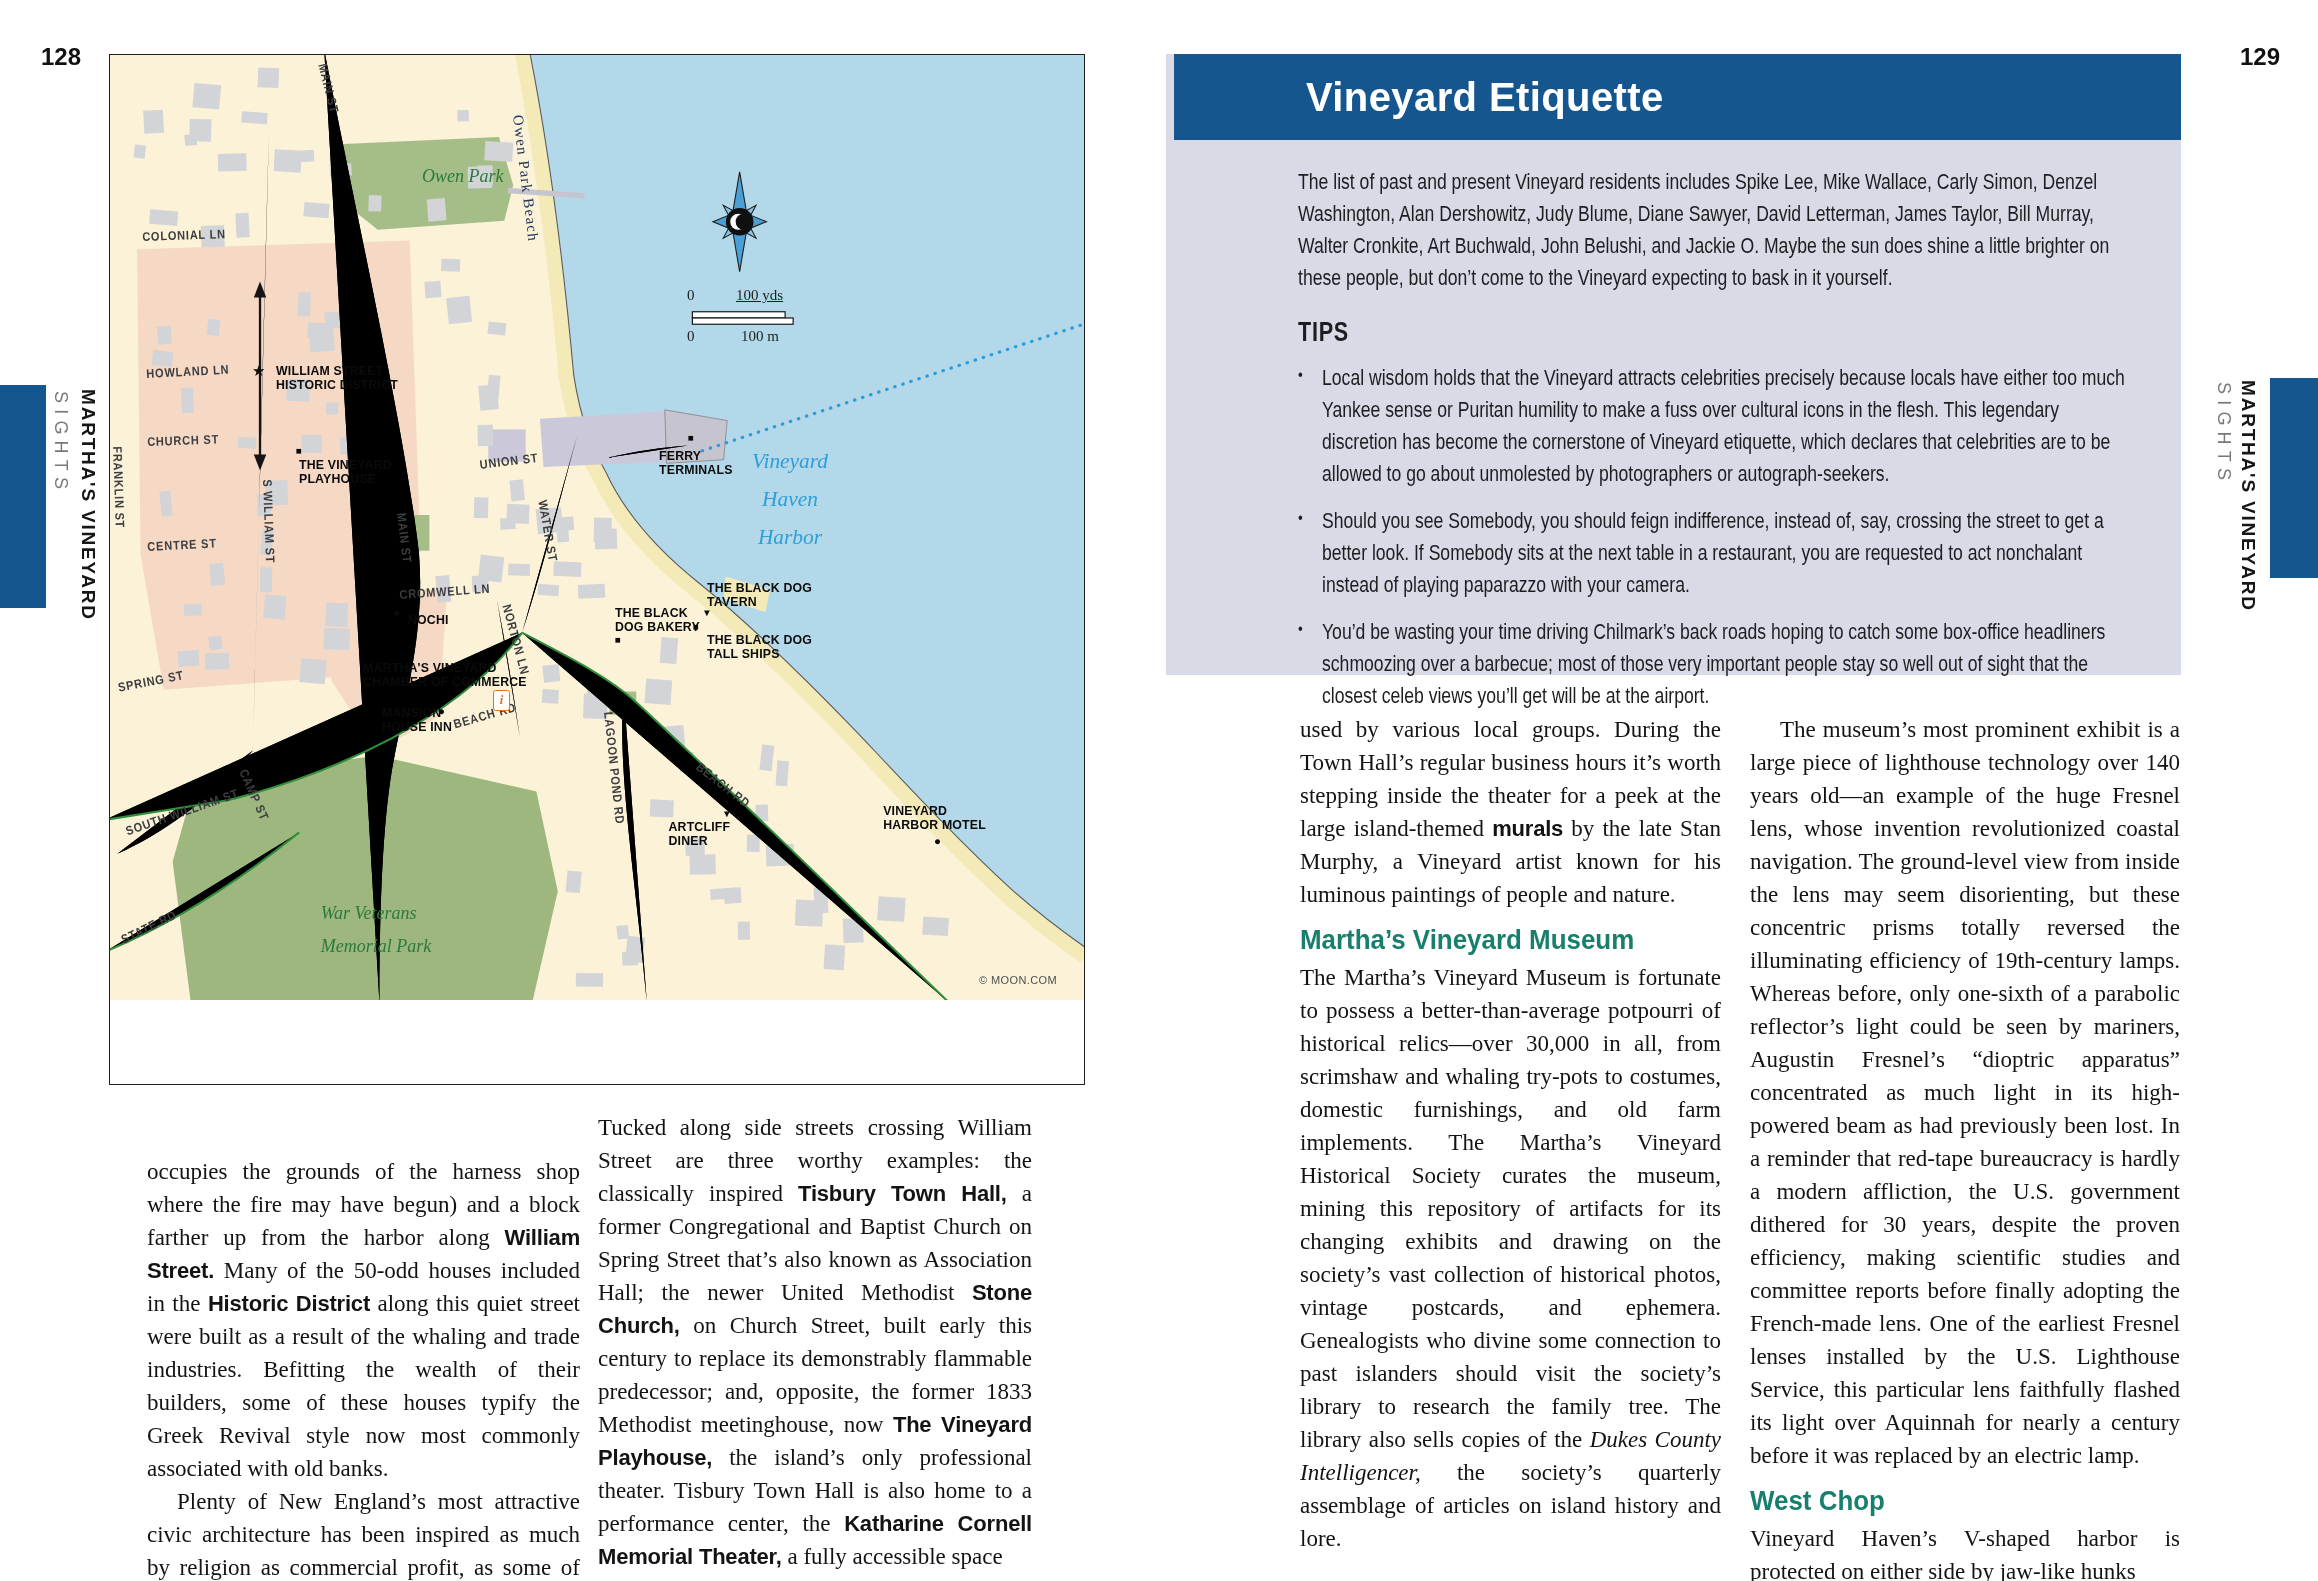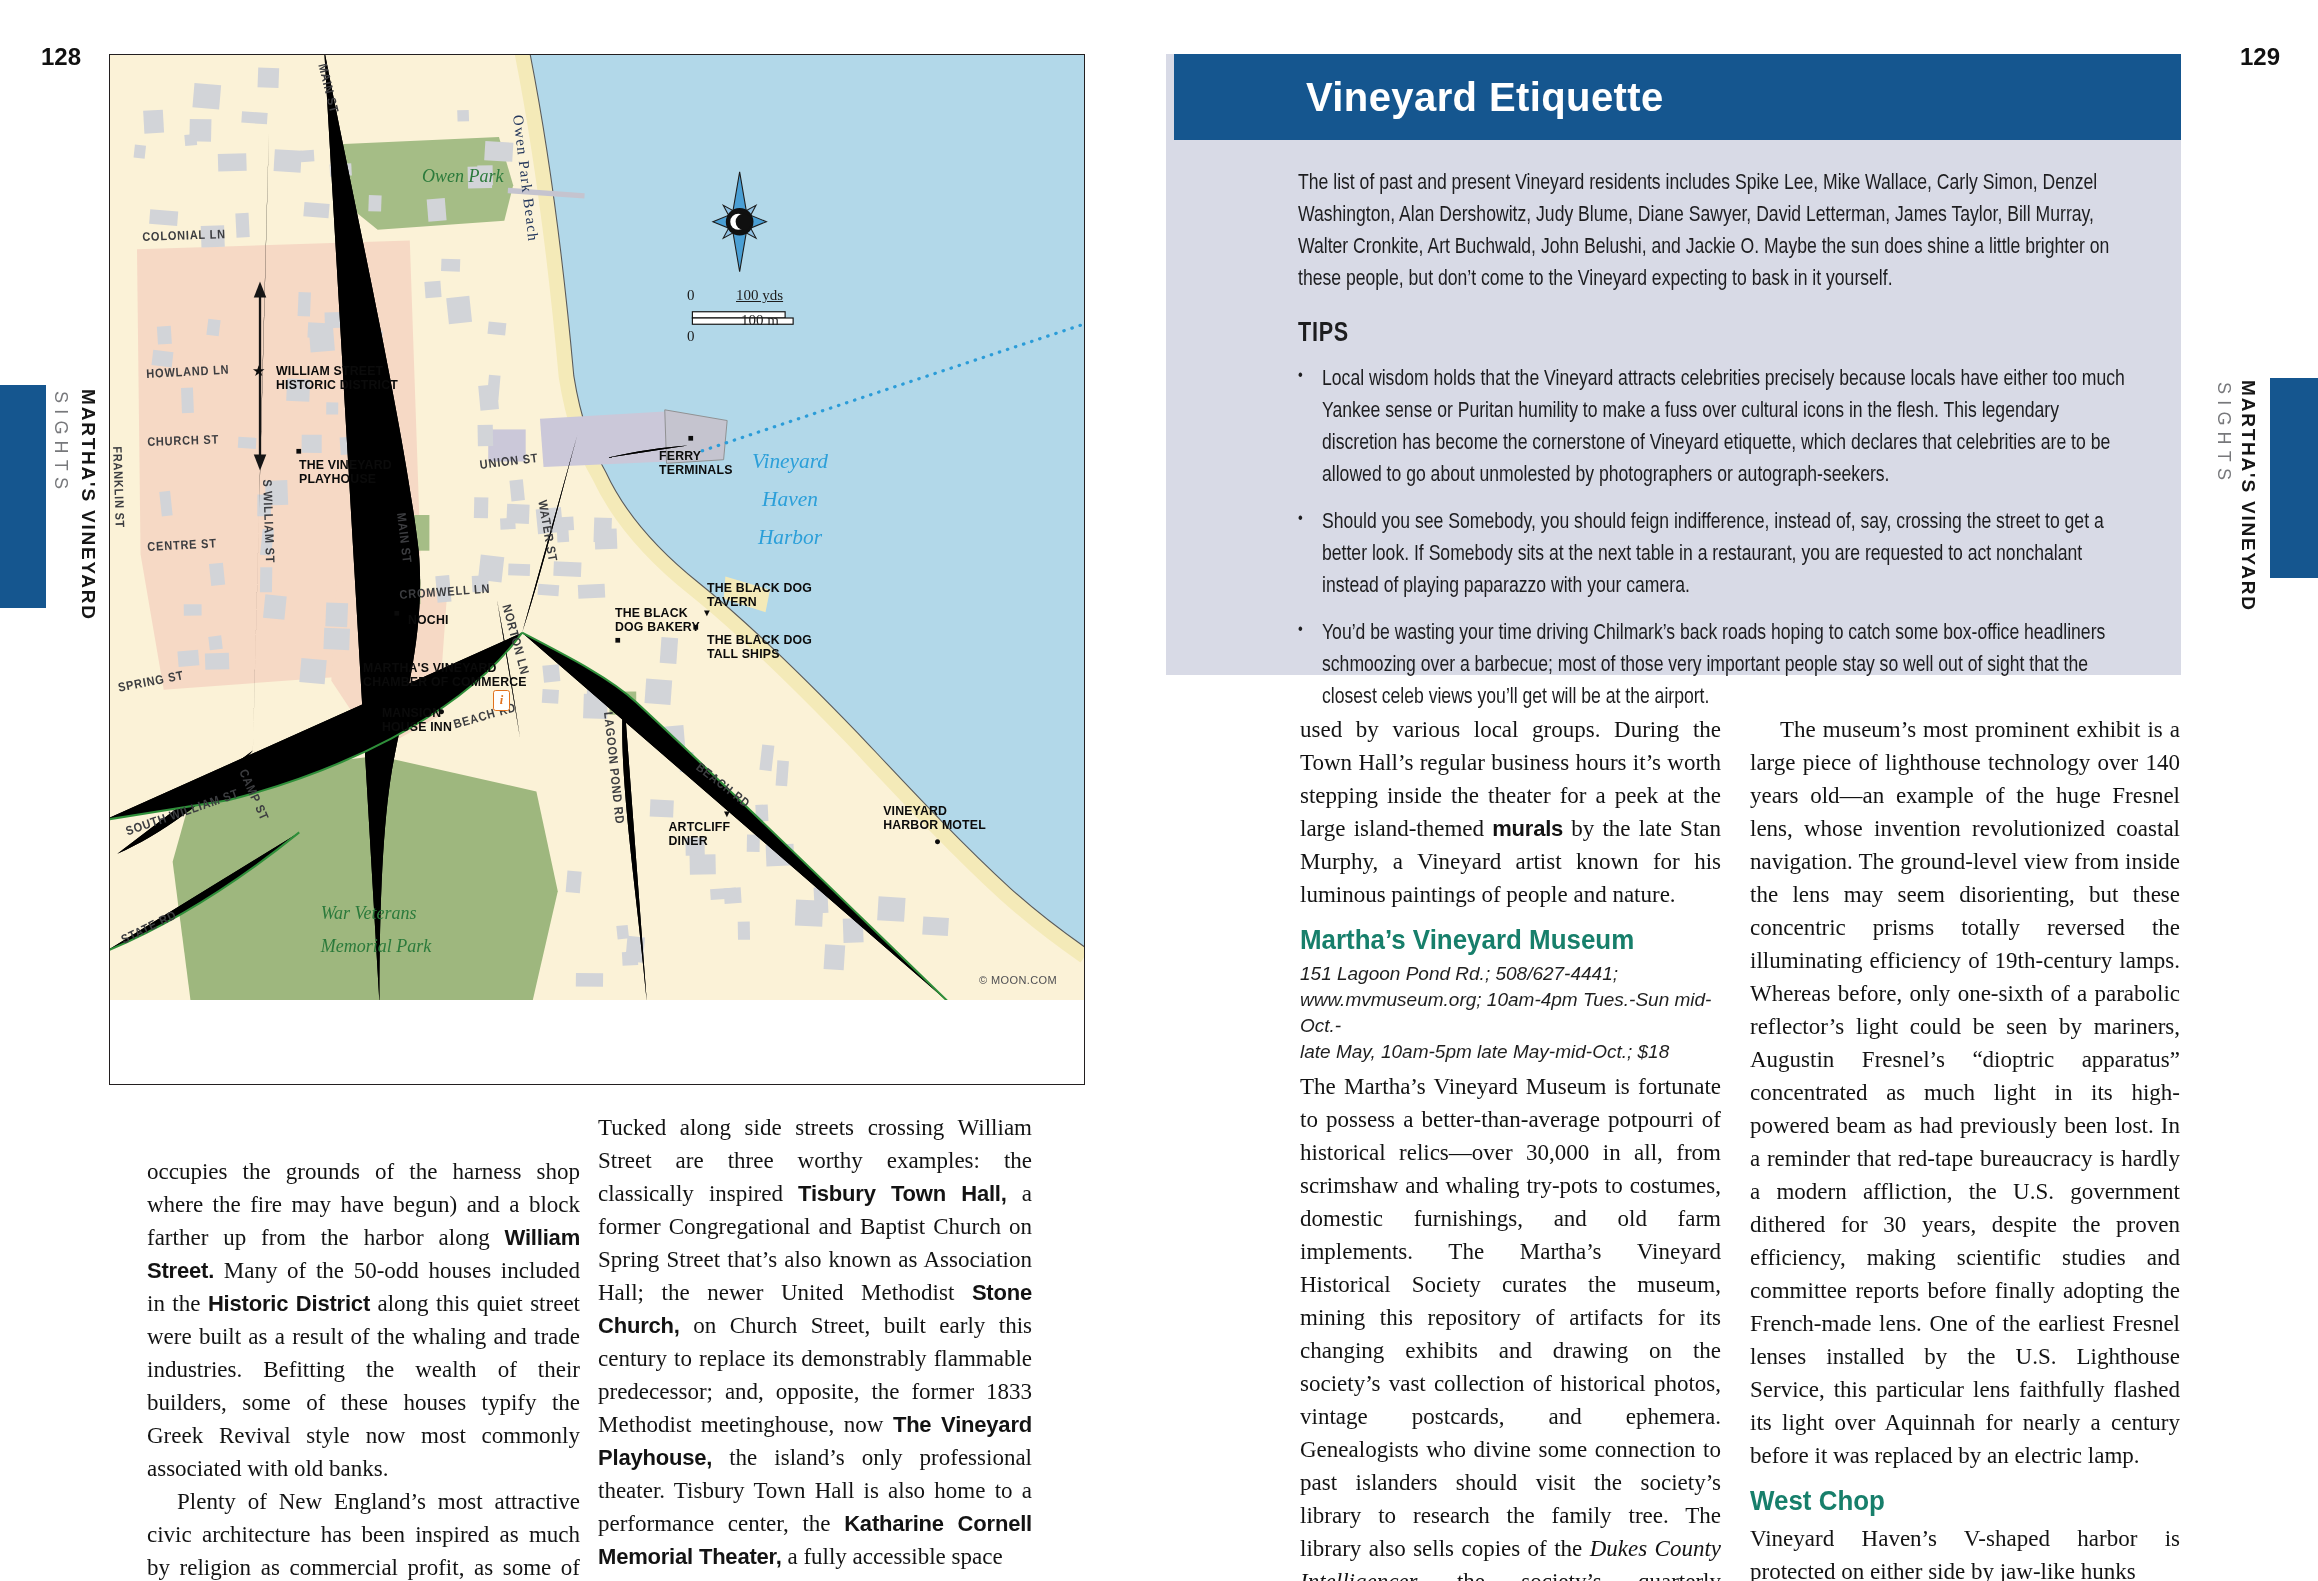--- a/index.html
+++ b/index.html
@@ -407,21 +407,21 @@
           <div class="ml shore" style="left: 416px; top: 59px; transform: rotate(83deg);">Owen Park Beach</div>
           <div class="ml water" style="left: 680px; top: 387px; transform: translateX(-50%);">
             <div>Vineyard</div>
             <div>Haven</div>
             <div>Harbor</div>
           </div>
           <div class="ml credit" style="left: 869px; top: 919px;">© MOON.COM</div>
           <div class="ml scale" style="left: 577px; top: 232px;">0</div>
           <div class="ml scale" style="left: 626px; top: 232px; text-decoration: underline;">100 yds</div>
           <div class="ml scale" style="left: 577px; top: 273px;">0</div>
-          <div class="ml scale" style="left: 631px; top: 257px;">100 m</div>
+          <div class="ml scale" style="left: 631px; top: 273px;">100 m</div>
         </div>
     </div>
   </div>
 
   <div class="col" id="col-l1">
       <p><span>occupies the grounds of the harness shop where the fire may have begun) and a block farther up from the harbor along </span><span class="bb">William Street.</span><span> Many of the 50-odd houses included in the </span><span class="bb">Historic District</span><span> along this quiet street were built as a result of the whaling and trade industries. Befitting the wealth of their builders, some of these houses typify the Greek Revival style now most commonly associated with old banks.</span></p>
       <p class="ind"><span>Plenty of New England’s most attractive civic architecture has been inspired as much by religion as commercial profit, as some of this town’s present and former churches attest.</span></p>
     </div>
   <div class="col" id="col-l2">
       <p><span>Tucked along side streets crossing William Street are three worthy examples: the classically inspired </span><span class="bb">Tisbury Town Hall,</span><span> a former Congregational and Baptist Church on Spring Street that’s also known as Association Hall; the newer United Methodist </span><span class="bb">Stone Church,</span><span> on Church Street, built early this century to replace its demonstrably flammable predecessor; and, opposite, the former 1833 Methodist meetinghouse, now </span><span class="bb">The Vineyard Playhouse,</span><span> the island’s only professional theater. Tisbury Town Hall is also home to a performance center, the </span><span class="bb">Katharine Cornell Memorial Theater,</span><span> a fully accessible space</span></p>
@@ -445,25 +445,20 @@
             <div class="bul">•</div>
             <div class="btx">You’d be wasting your time driving Chilmark’s back roads hoping to catch some box-office headliners schmoozing over a barbecue; most of those very important people stay so well out of sight that the closest celeb views you’ll get will be at the airport.</div>
           </div>
         </div>
     </div>
   </div>
 
   <div class="col" id="col-r1">
       <p><span>used by various local groups. During the Town Hall’s regular business hours it’s worth stepping inside the theater for a peek at the large island-themed </span><span class="bb">murals</span><span> by the late Stan Murphy, a Vineyard artist known for his luminous paintings of people and nature.</span></p>
       <div class="h3">Martha’s Vineyard Museum</div>
-      <div class="info">
-        <div>151 Lagoon Pond Rd.; 508/627-4441;</div>
-        <div> www.mvmuseum.org; 10am-4pm Tues.-Sun mid-Oct.-</div>
-        <div>late May, 10am-5pm late May-mid-Oct.; $18</div>
-      </div>
       <p><span>The Martha’s Vineyard Museum is fortunate to possess a better-than-average potpourri of historical relics—over 30,000 in all, from scrimshaw and whaling try-pots to costumes, domestic furnishings, and old farm implements. The Martha’s Vineyard Historical Society curates the museum, mining this repository of artifacts for its changing exhibits and drawing on the society’s vast collection of historical photos, vintage postcards, and ephemera. Genealogists who divine some connection to past islanders should visit the society’s library to research the family tree. The library also sells copies of the </span><span class="it">Dukes County Intelligencer,</span><span> the society’s quarterly assemblage of articles on island history and lore.</span></p>
     </div>
   <div class="col" id="col-r2">
       <p class="ind"><span>The museum’s most prominent exhibit is a large piece of lighthouse technology over 140 years old—an example of the huge Fresnel lens, whose invention revolutionized coastal navigation. The ground-level view from inside the lens may seem disorienting, but these concentric prisms totally reversed the illuminating efficiency of 19th-century lamps. Whereas before, only one-sixth of a parabolic reflector’s light could be seen by mariners, Augustin Fresnel’s “dioptric apparatus” concentrated as much light in its high-powered beam as had previously been lost. In a reminder that red-tape bureaucracy is hardly a modern affliction, the U.S. government dithered for 30 years, despite the proven efficiency, making scientific studies and committee reports before finally adopting the French-made lens. One of the earliest Fresnel lenses installed by the U.S. Lighthouse Service, this particular lens faithfully flashed its light over Aquinnah for nearly a century before it was replaced by an electric lamp.</span></p>
       <div class="h3">West Chop</div>
       <p><span>Vineyard Haven’s V-shaped harbor is protected on either side by jaw-like hunks</span></p>
     </div>
 
 </div>
 

